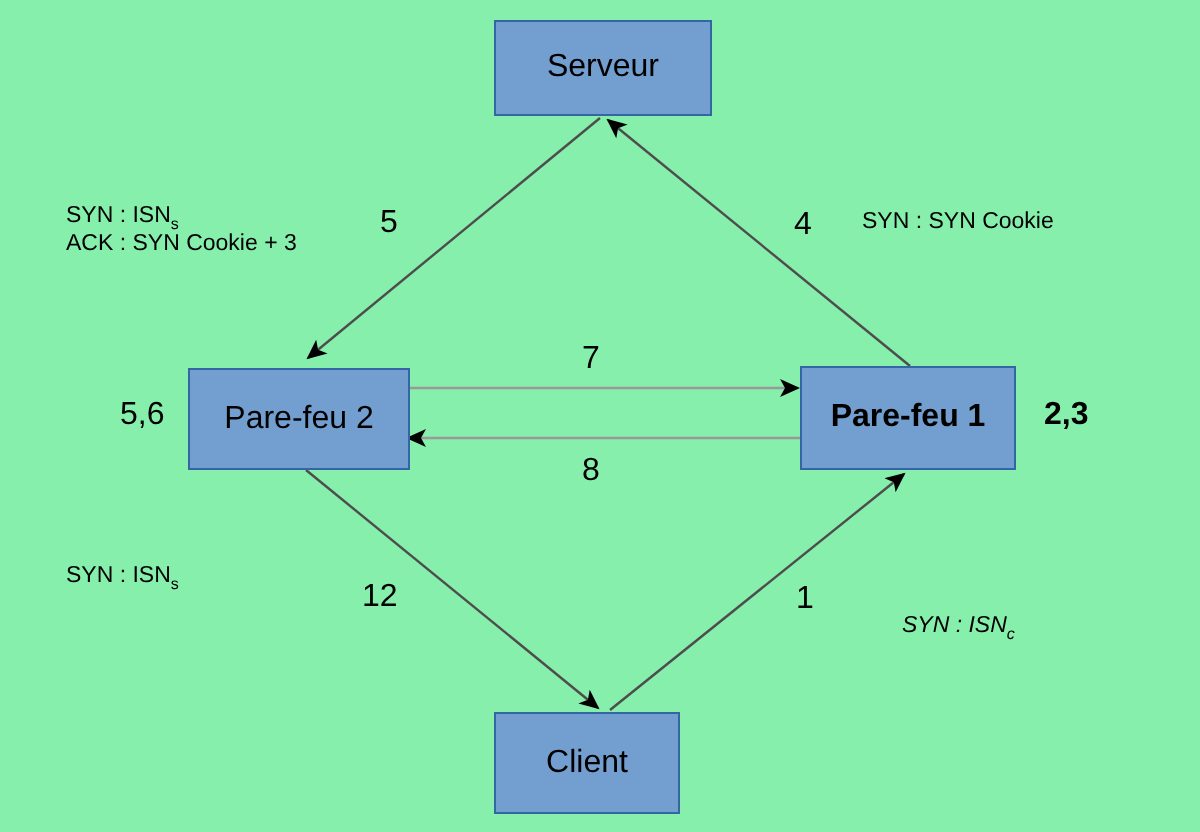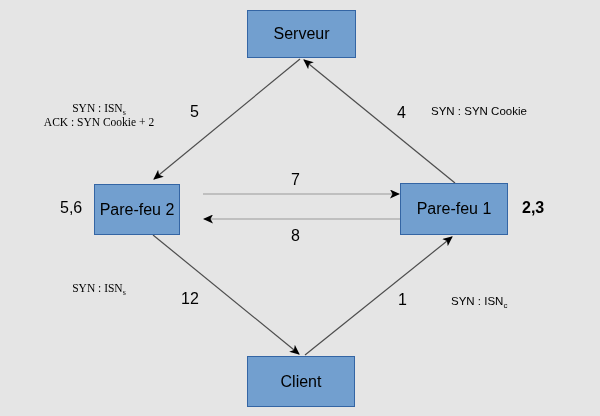--- a/index.html
+++ b/index.html
@@ -5,21 +5,21 @@
   html, body {
     margin: 0;
     padding: 0;
     background: #ffffff;
     font-family: "Liberation Sans", sans-serif;
   }
   .canvas {
     position: relative;
     width: 600px;
     height: 416px;
-    background: #e5e5e5;
+    background: #86efac;
     overflow: hidden;
   }
   .edges-svg {
     position: absolute;
     left: 0;
     top: 0;
     width: 600px;
     height: 416px;
   }
   .node {
@@ -27,23 +27,23 @@
     background: #729FCF;
     border: 1.5px solid #3465A4;
     box-sizing: border-box;
     display: flex;
     align-items: center;
     justify-content: center;
     font-size: 16px;
     color: #000000;
   }
   .node-serveur  { left: 247px; top: 10px;  width: 109px; height: 48px; }
-  .node-pf2      { left: 94px;  top: 184px; width: 86px; height: 51px; }
-  .node-pf1      { left: 400px; top: 183px; width: 108px; height: 52px; }
-  .node-client   { left: 247px; top: 356px; width: 108px; height: 51px; }
+  .node-pf2      { left: 94px;  top: 184px; width: 111px; height: 51px; }
+  .node-pf1      { left: 400px; top: 183px; width: 108px; height: 52px; font-weight: bold; }
+  .node-client   { left: 247px; top: 356px; width: 93px; height: 51px; }
 
   .step-num {
     position: absolute;
     font-size: 16px;
     color: #000000;
     white-space: nowrap;
   }
   .num-5  { left: 190px; top: 103px; }
   .num-4  { left: 397px; top: 104px; }
   .num-7  { left: 291px; top: 171px; }
@@ -53,25 +53,25 @@
   .num-69 { left: 60px;  top: 199px; }
   .num-23 { left: 522px; top: 199px; font-weight: bold; }
 
   .annot {
     position: absolute;
     font-size: 11.5px;
     color: #000000;
     white-space: nowrap;
     line-height: 14px;
   }
-  .annot-center { text-align: center; font-family: Liberation Serif, serif; }
+  .annot-center { text-align: left; }
   .annot-top-left     { left: 33px;  top: 101px; width: 132px; }
   .annot-top-right    { left: 431px; top: 104px; }
   .annot-bottom-left  { left: 33px;  top: 281px; width: 132px; }
-  .annot-bottom-right { left: 451px; top: 294px; }
+  .annot-bottom-right { left: 451px; top: 306px; font-style: italic; }
 
   sub.isn-sub {
     font-size: 8px;
     line-height: 0;
   }
 </style>
 </head>
 <body>
 
 <div class="canvas">
@@ -116,21 +116,21 @@
   <div class="step-num num-4">4</div>
   <div class="step-num num-7">7</div>
   <div class="step-num num-8">8</div>
   <div class="step-num num-10">12</div>
   <div class="step-num num-1">1</div>
   <div class="step-num num-69">5,6</div>
   <div class="step-num num-23">2,3</div>
 
   <div class="annot annot-center annot-top-left">
     <div><span>SYN : ISN</span><sub class="isn-sub">s</sub></div>
-    <div>ACK : SYN Cookie + 2</div>
+    <div>ACK : SYN Cookie + 3</div>
   </div>
 
   <div class="annot annot-top-right">SYN : SYN Cookie</div>
 
   <div class="annot annot-center annot-bottom-left">
     <div><span>SYN : ISN</span><sub class="isn-sub">s</sub></div>
   </div>
 
   <div class="annot annot-bottom-right"><span>SYN : ISN</span><sub class="isn-sub">c</sub></div>
 

